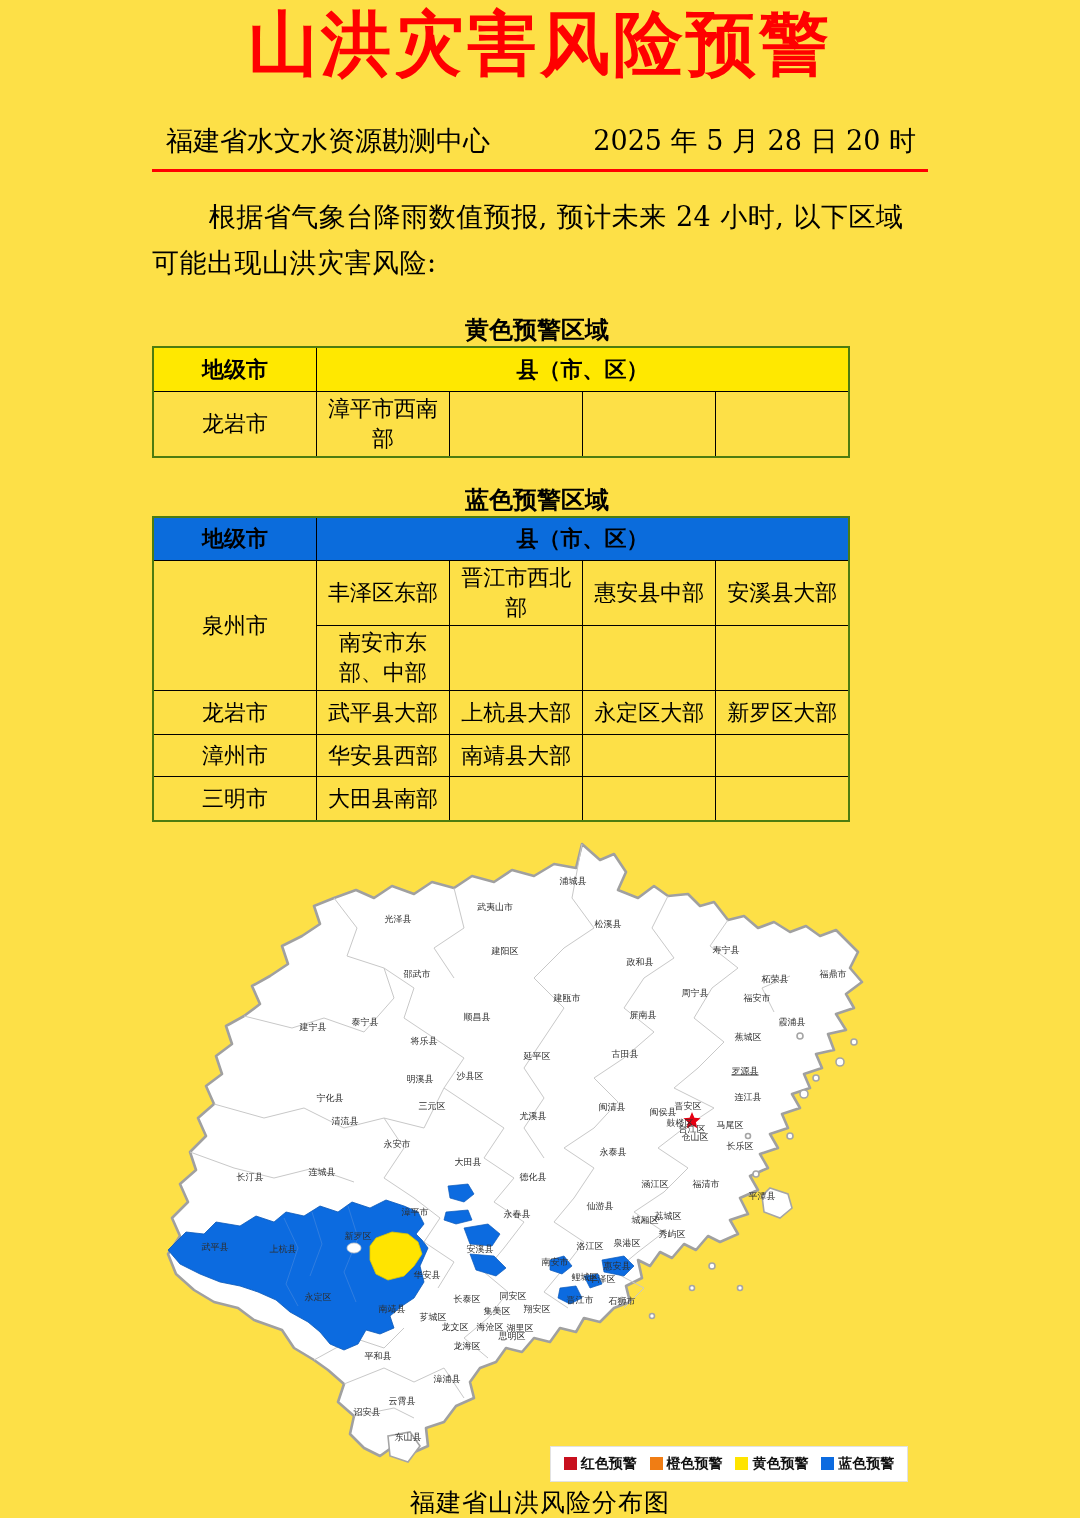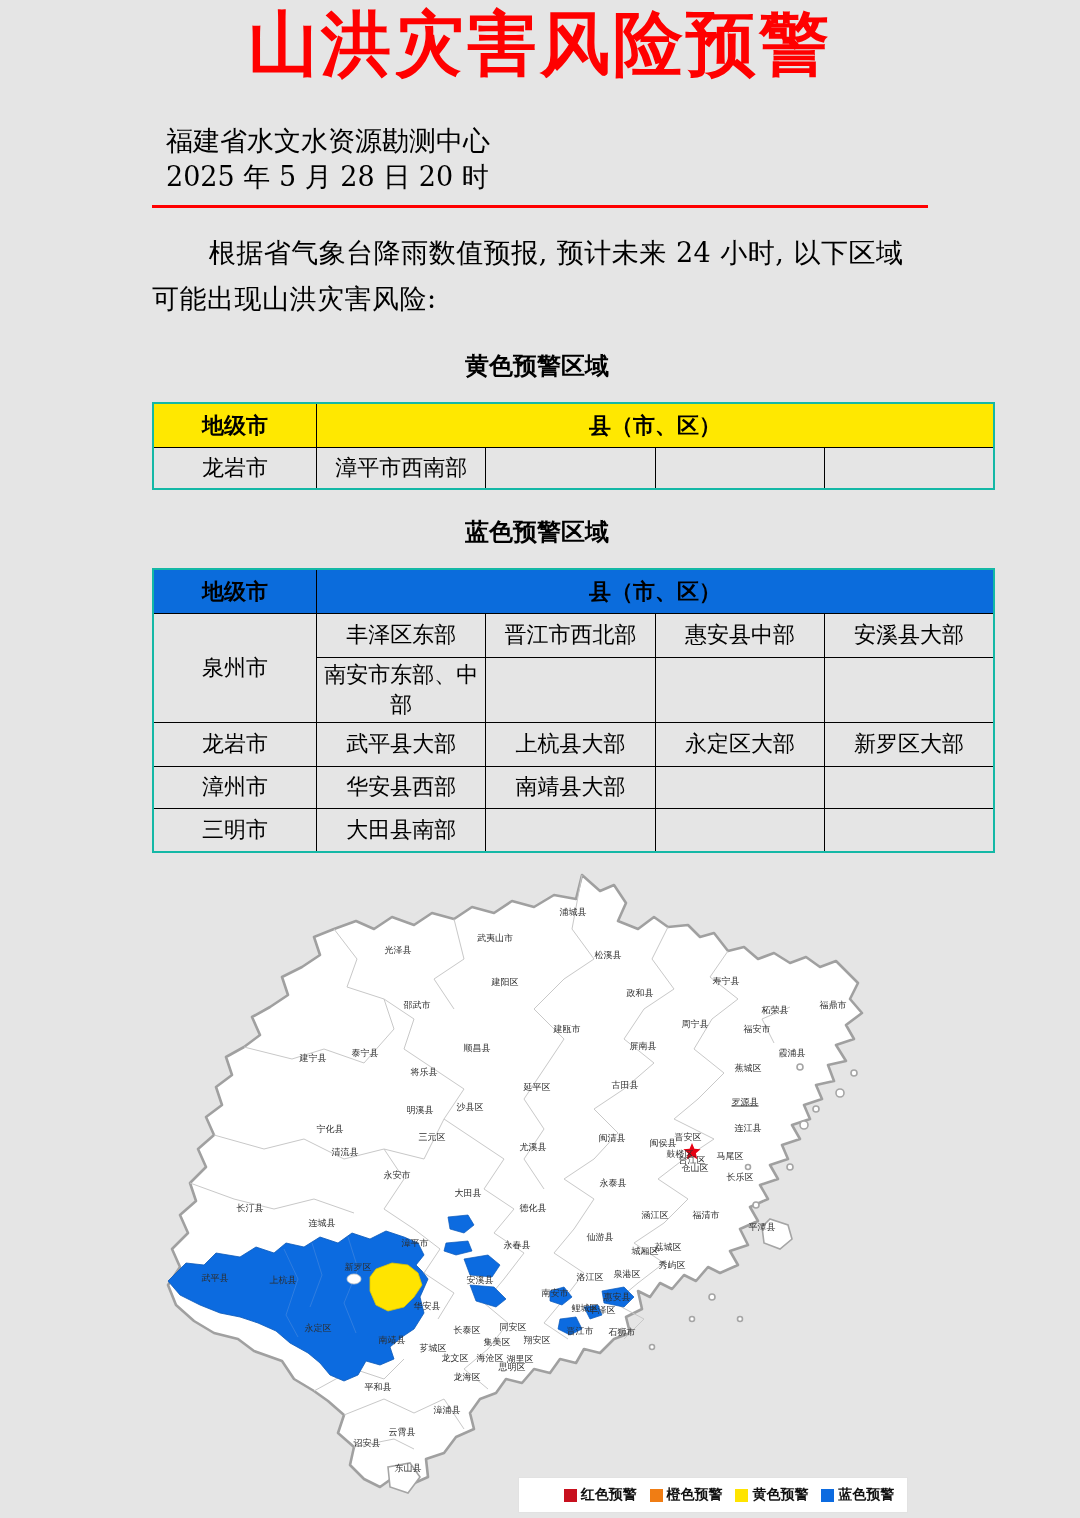--- a/index.html
+++ b/index.html
@@ -1,57 +1,57 @@
 <!DOCTYPE html>
 <html><head>
 <meta charset="utf-8">
 <style>
   html,body{margin:0;padding:0;background:#fff;}
   .page{
     position:relative; width:1080px; height:1518px; margin:0 auto;
-    background:#e5e5e5; overflow:hidden;
+    background:#fde047; overflow:hidden;
     font-family:"DejaVu Serif","Liberation Serif",serif; color:#000;
   }
   .main-title{
     margin:0; padding-top:4px; text-align:center;
     font-size:70px; font-weight:bold; letter-spacing:3px; line-height:1.15;
   }
   .issue{ text-align:center; font-size:29px; margin-top:16px; letter-spacing:1px;}
   .header-line{
     margin:38px 152px 8px 152px; padding:0 12px 10px 14px;
     display:flex; justify-content:space-between; align-items:baseline;
-    font-size:27px; border-bottom:3px solid #ff0000;flex-direction:column;
+    font-size:27px; border-bottom:3px solid #ff0000;
   }
   .intro{
     margin:22px 152px 0 152px; font-size:27px; line-height:1.72;
     text-indent:2.1em; letter-spacing:0.5px;
   }
   .tbl-title{ text-align:center; font-size:24px; font-weight:bold; margin-top:28px; width:770px; margin-left:152px;}
   table.warn{
-    width:843px; margin:20px 0 0 152px; border-collapse:collapse; table-layout:fixed;
-    font-size:22px; text-align:center; border:2px solid #14b8a6;
+    width:698px; margin:0 0 0 152px; border-collapse:collapse; table-layout:fixed;
+    font-size:22px; text-align:center; border:2px solid #4d7c0f;
   }
   table.warn td, table.warn th{ border:1.5px solid #000; padding:2px 4px; font-weight:normal; }
   table.warn th{ font-weight:bold; }
   .yellow-head th{ background:#ffe800; }
   .blue-head th{ background:#0b6cdc; }
   .h44{ height:44px; } .h42{ height:42px; } .h56{ height:56px; }
   
   .map-wrap{ position:relative; width:756px; height:648px; margin:14px 0 0 152px;
              font-family:"DejaVu Sans","Liberation Sans",sans-serif; }
   .map-wrap svg{ position:absolute; left:0; top:0; }
   .map-label{
     position:absolute; transform:translate(-50%,-50%);
     font-size:9px; color:#2e2e2e; white-space:nowrap; line-height:1;
   }
   .map-legend{
     position:absolute; right:0px; bottom:2px; width:356px; height:34px;
     background:#fff; border:1px solid #e2e2e2;
     display:flex; align-items:center; justify-content:space-evenly;
-    font-size:14px; font-weight:bold; color:#111;padding-left:32px;
+    font-size:14px; font-weight:bold; color:#111;
   }
   .legend-item{ display:flex; align-items:center; gap:4px; }
   .legend-swatch{ width:13px; height:13px; display:inline-block; }
   .map-caption{ text-align:center; font-size:25px; margin-top:2px; letter-spacing:1px;}
 </style>
 </head>
 <body>
 
 <div class="page">
 
@@ -248,21 +248,21 @@
         <span class="map-label" style="left: 528px; top: 287px;">鼓楼区</span>
         <span class="map-label" style="left: 540px; top: 293px;">台江区</span>
         <span class="map-label" style="left: 543px; top: 301px;">仓山区</span>
         <span class="map-label" style="left: 578px; top: 289px;">马尾区</span>
         <span class="map-label" style="left: 588px; top: 310px;">长乐区</span>
         <span class="map-label" style="left: 245px; top: 308px;">永安市</span>
         <span class="map-label" style="left: 461px; top: 316px;">永泰县</span>
         <span class="map-label" style="left: 316px; top: 326px;">大田县</span>
         <span class="map-label" style="left: 381px; top: 341px;">德化县</span>
         <span class="map-label" style="left: 98px; top: 341px;">长汀县</span>
-        <span class="map-label" style="left: 170px; top: 356px;">连城县</span>
+        <span class="map-label" style="left: 170px; top: 336px;">连城县</span>
         <span class="map-label" style="left: 503px; top: 348px;">涵江区</span>
         <span class="map-label" style="left: 554px; top: 348px;">福清市</span>
         <span class="map-label" style="left: 610px; top: 360px;">平潭县</span>
         <span class="map-label" style="left: 448px; top: 370px;">仙游县</span>
         <span class="map-label" style="left: 493px; top: 384px;">城厢区</span>
         <span class="map-label" style="left: 516px; top: 380px;">荔城区</span>
         <span class="map-label" style="left: 520px; top: 398px;">秀屿区</span>
         <span class="map-label" style="left: 263px; top: 376px;">漳平市</span>
         <span class="map-label" style="left: 365px; top: 378px;">永春县</span>
         <span class="map-label" style="left: 206px; top: 400px;">新罗区</span>

